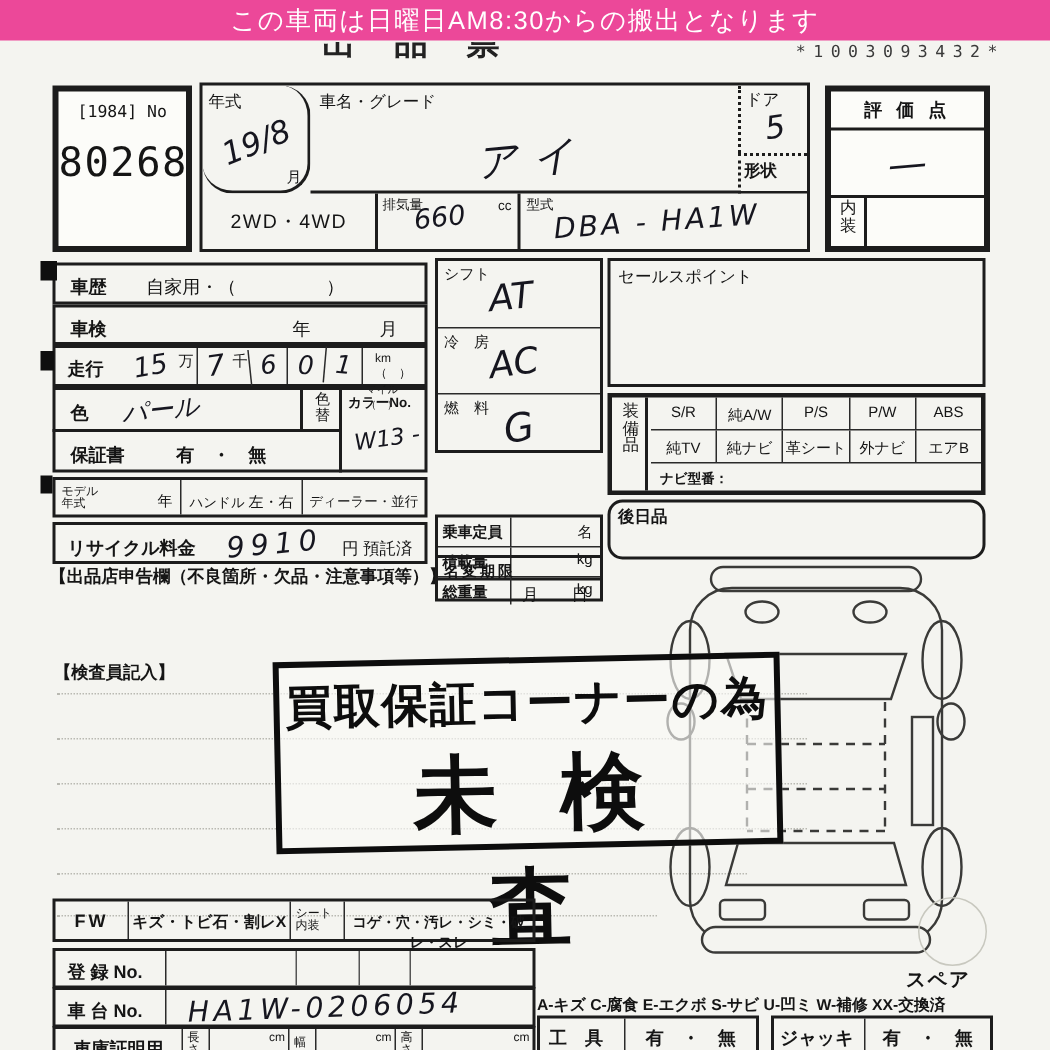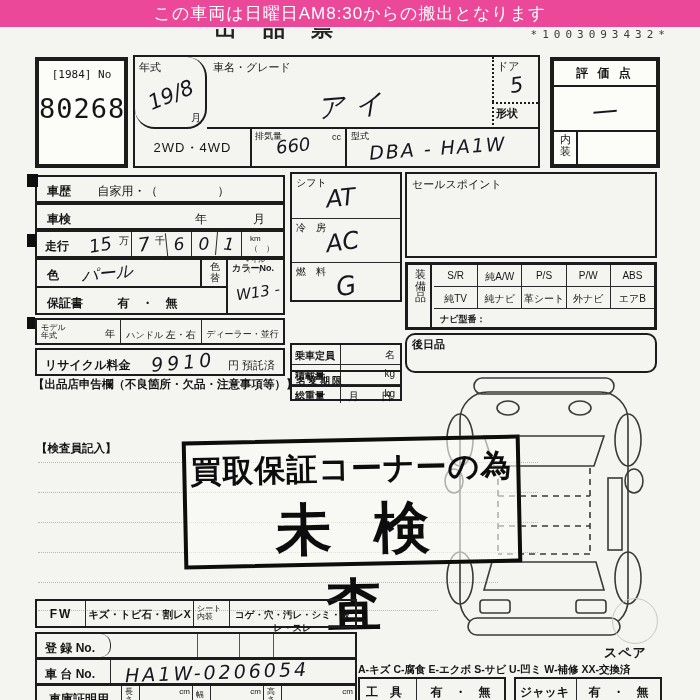--- a/index.html
+++ b/index.html
@@ -268,21 +268,21 @@
 <div class="abs b" style="left:604px;top:644px;font-size:13px;letter-spacing:1px;">スペア</div>
 
 <div class="box" style="left:35px;top:599px;width:322px;height:29px;display:flex;">
   <div class="b" style="width:48px;font-size:12px;text-align:center;padding-top:6px;letter-spacing:2px;">FW</div>
   <div class="cellline" style="width:107px;font-size:10.5px;padding-top:7px;text-align:center;font-weight:bold;">キズ・トビ石・割レX</div>
   <div class="cellline stack" style="width:32px;font-size:8px;padding:4px 0 0 3px;">シート内装</div>
   <div class="cellline" style="flex:1;font-size:9.5px;padding-top:8px;text-align:center;font-weight:bold;">コゲ・穴・汚レ・シミ・破レ・スレ</div>
 </div>
 
 <div class="box" style="left:35px;top:632px;width:322px;height:27px;">
-  <div class="b abs" style="left:0;top:0;width:74px;height:100%;border-right:1.5px solid #2a2a2a;font-size:12px;padding:6px 0 0 8px;border-radius:10px;">登 録 No.</div>
+  <div class="b abs" style="left:0;top:0;width:74px;height:100%;border-right:1.5px solid #2a2a2a;font-size:12px;padding:6px 0 0 8px;">登 録 No.</div>
   <div class="abs" style="left:160px;top:0;height:100%;border-left:1.2px solid #555;"></div>
   <div class="abs" style="left:202px;top:0;height:100%;border-left:1.2px solid #555;"></div>
   <div class="abs" style="left:236px;top:0;height:100%;border-left:1.2px solid #555;"></div>
 </div>
 
 <div class="box" style="left:35px;top:658px;width:322px;height:27px;">
   <div class="b abs" style="left:0;top:0;width:74px;height:100%;border-right:1.5px solid #2a2a2a;font-size:12px;padding:6px 0 0 8px;">車 台 No.</div>
   <div class="hand abs" style="left:88px;top:1px;font-size:19px;letter-spacing:3px;transform:rotate(-2deg);">HA1W-0206054</div>
 </div>
 

